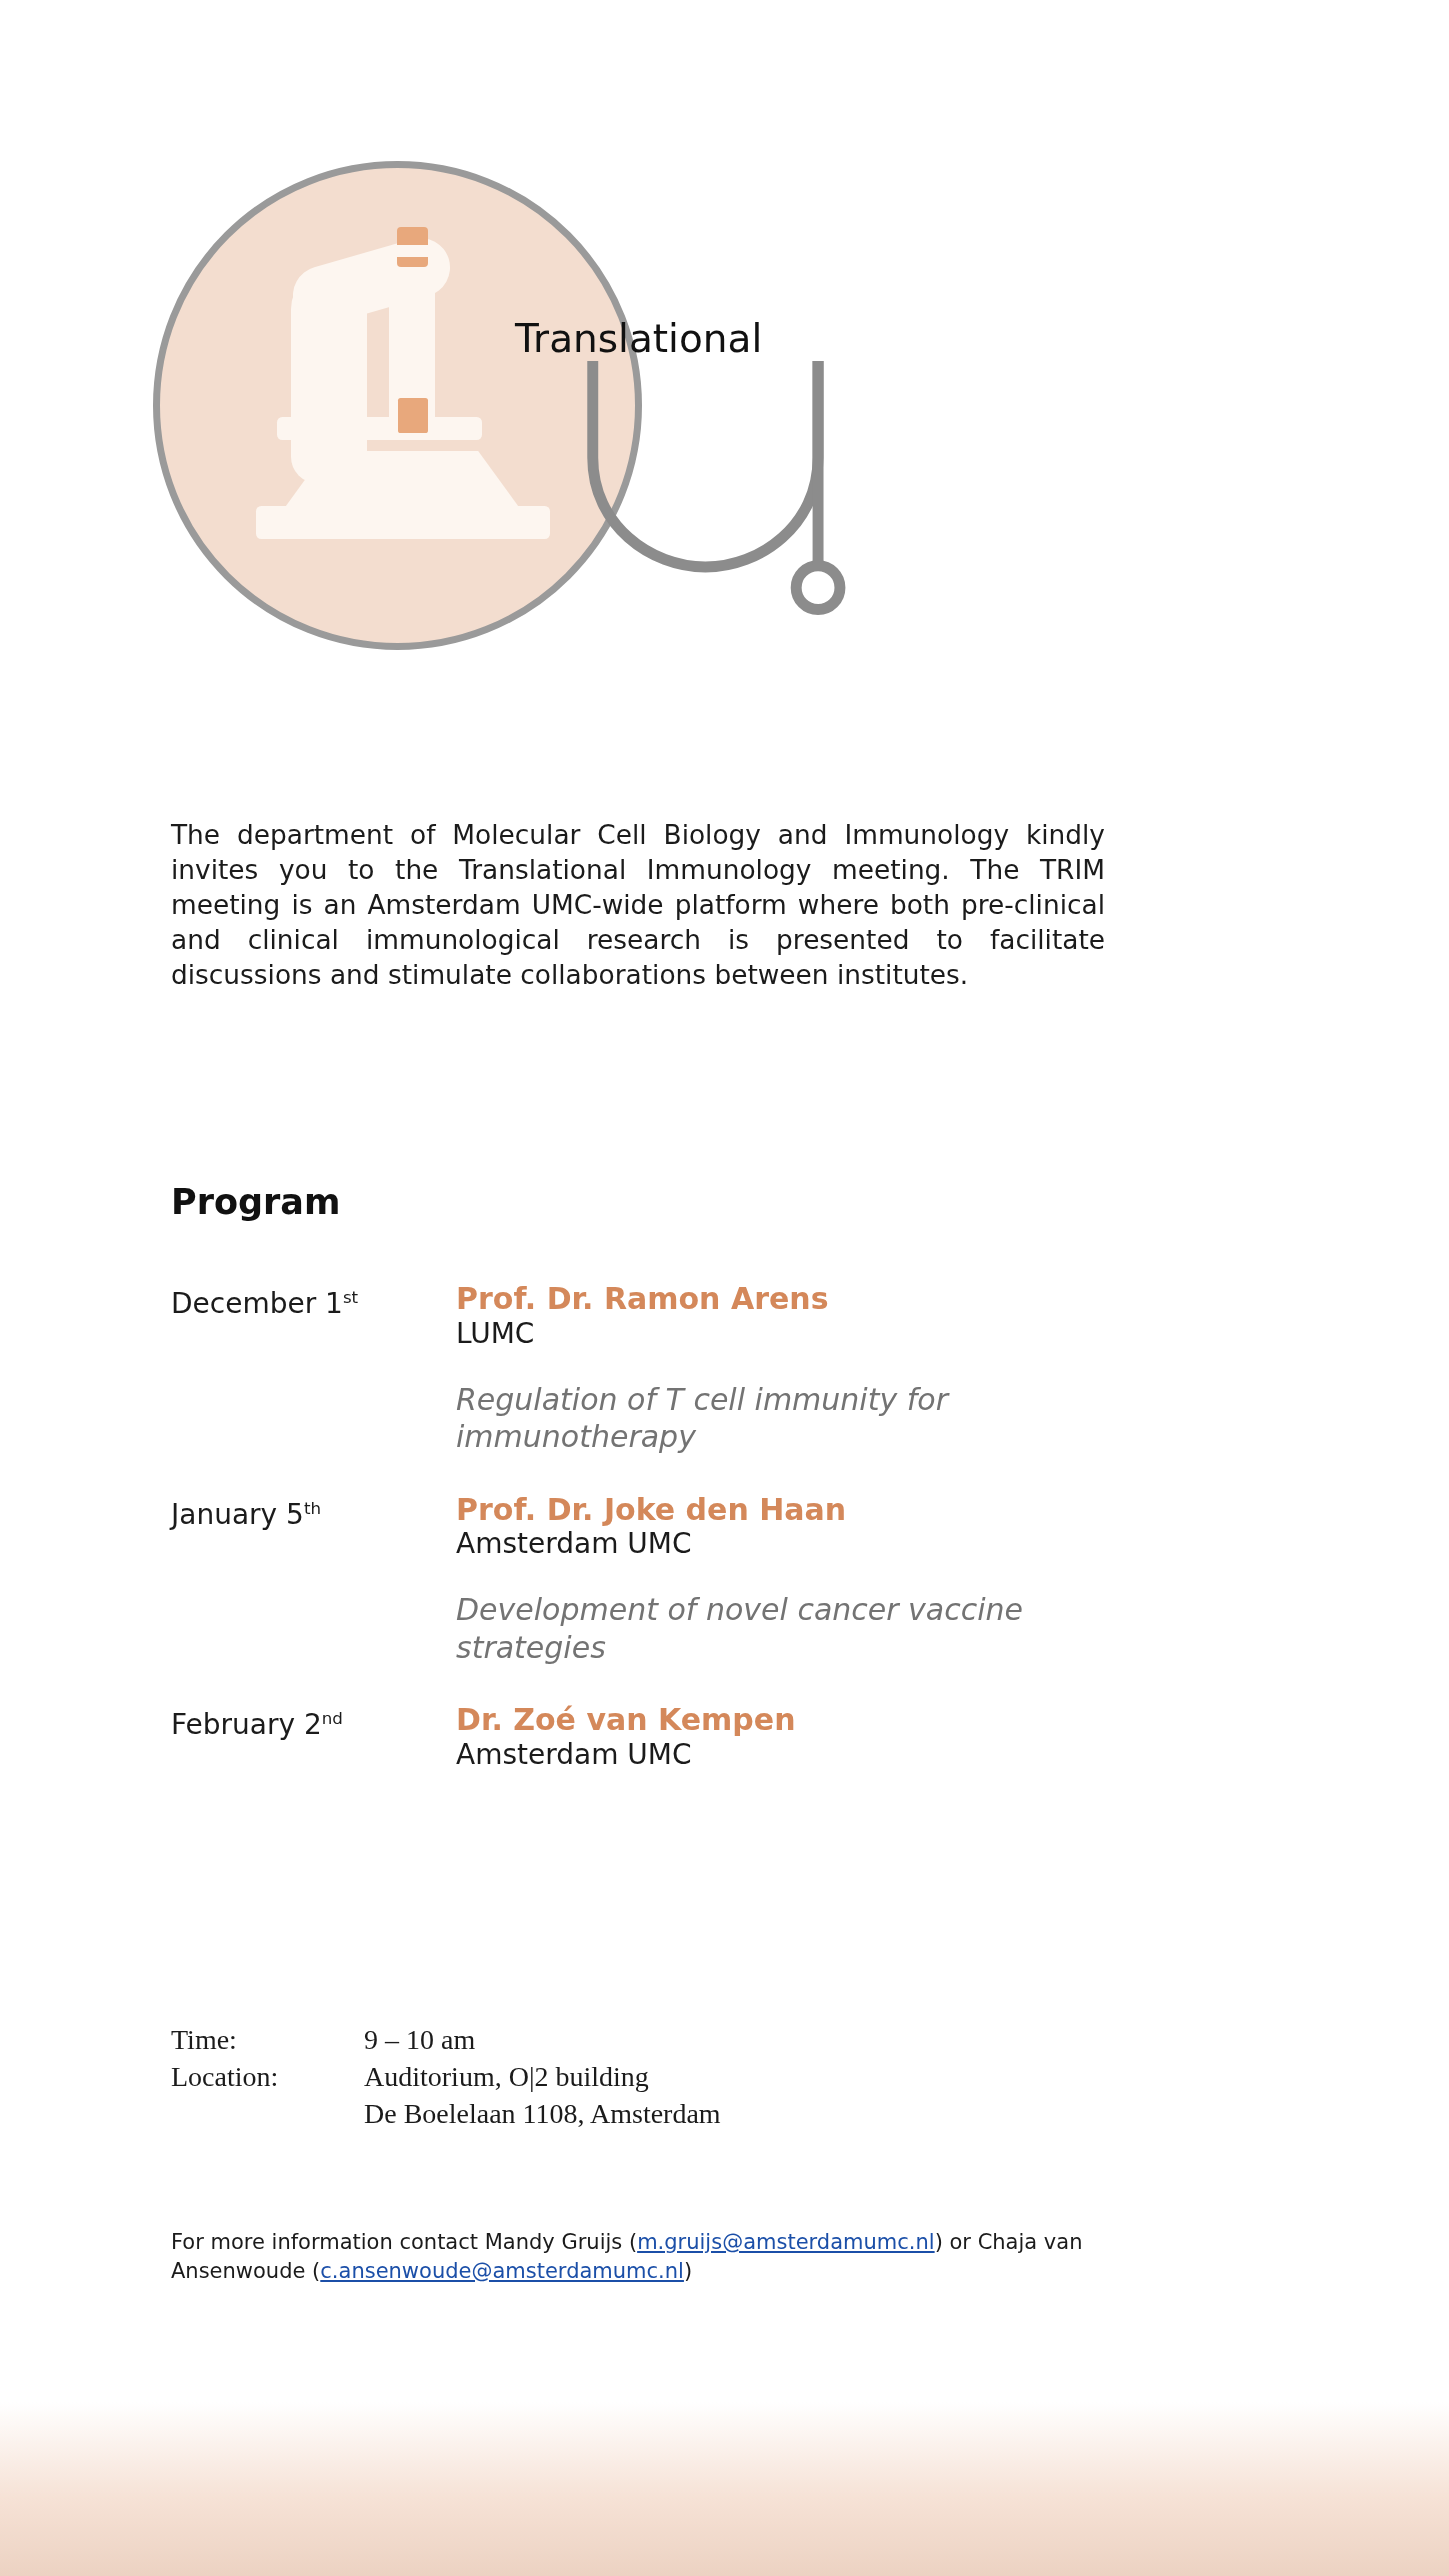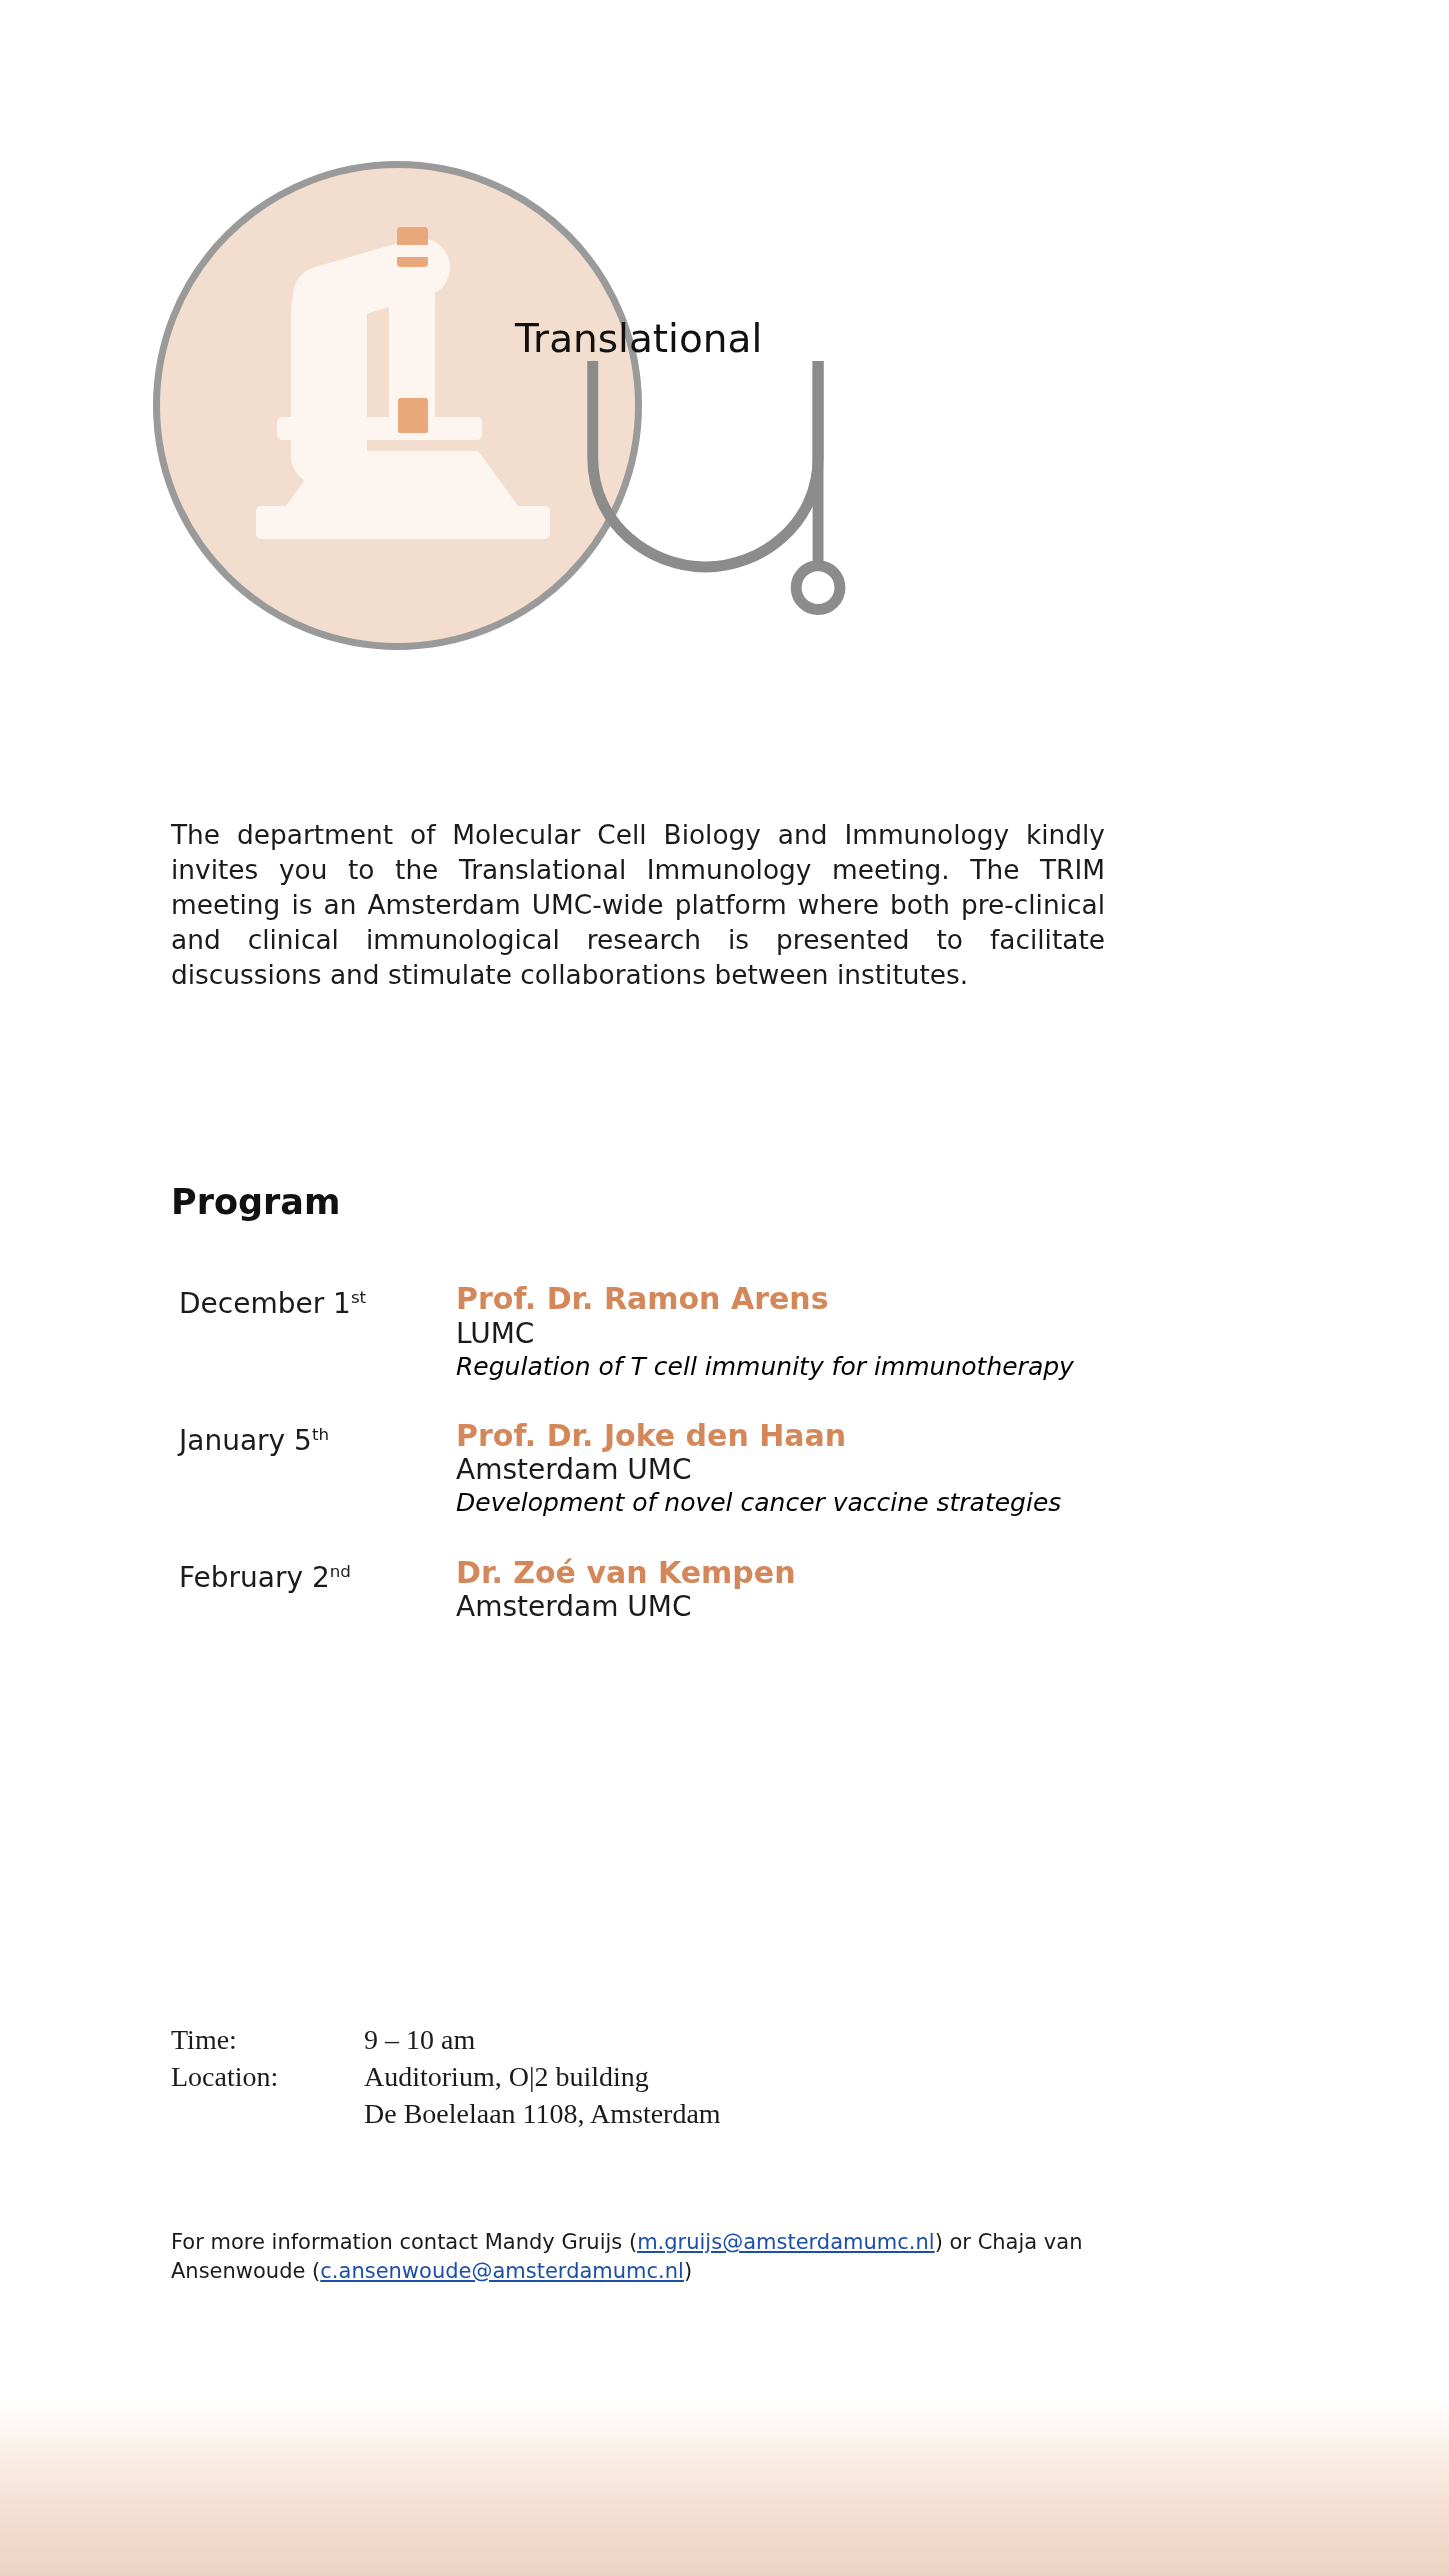--- a/index.html
+++ b/index.html
@@ -201,45 +201,45 @@
     position: relative;
     margin-bottom: 37px;
   }
   .prog-date {
     position: absolute;
     left: 0;
     top: 5.2px;
     width: 277px;
     font-size: 28px;
     color: #1b1b1b;
-    margin-left: 8px;
   }
   .prog-date sup {
     font-size: 16.7px;
     vertical-align: super;
   }
   .prog-body {
     margin-left: 285px;
   }
   .prog-speaker {
     font-size: 30px;
     font-weight: bold;
     color: #d4885a;
     line-height: 1.12;
   }
   .prog-affil {
     font-size: 28px;
     color: #1b1b1b;
     line-height: 1.25;
   }
   .prog-topic {
-    font-size: 25px;
+    font-size: 30px;
     font-style: italic;
-    color: #000000;
+    color: #737373;
     line-height: 1.25;
+    margin-top: 30px;
   }
 
   
   .details {
     position: absolute;
     left: 171px;
     top: 2022px;
     width: 966px;
     font-size: 28px;
     color: #1b1b1b;

